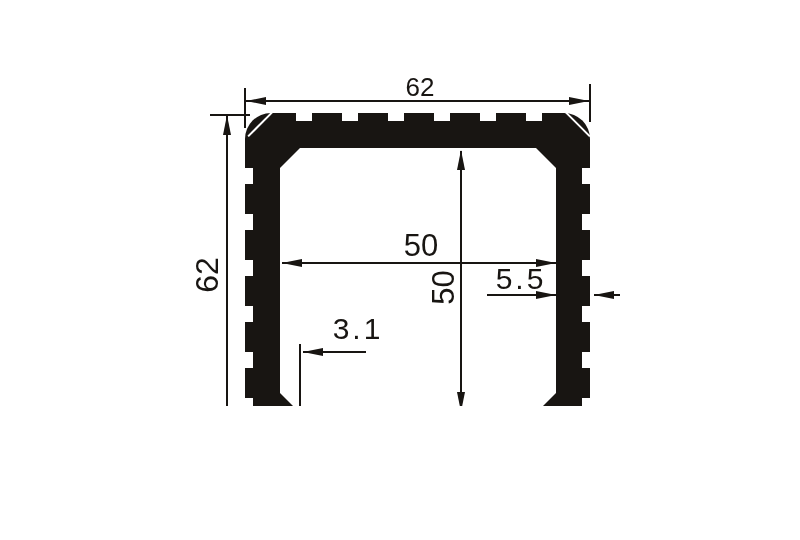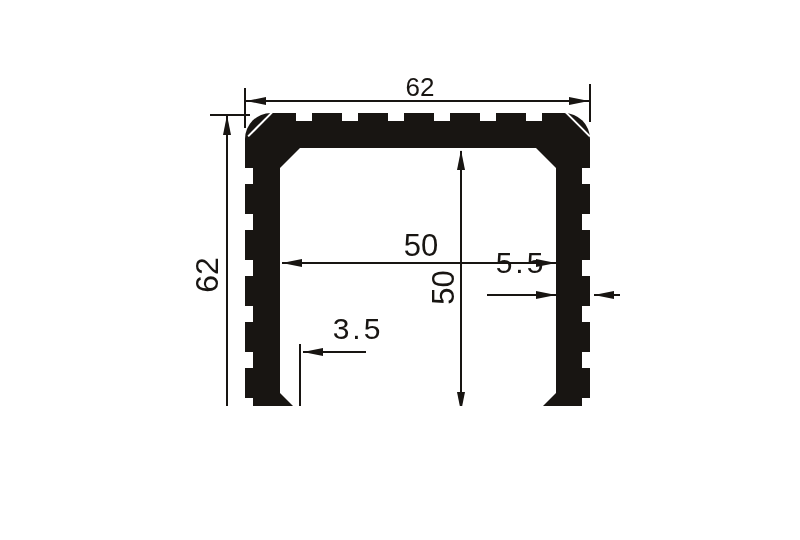--- a/index.html
+++ b/index.html
@@ -77,24 +77,24 @@
   <div class="abs dline" style="left:282px;top:262px;width:274px;height:2px;"></div>
   <div class="abs ar ar-l" style="left:282px;top:259px;"></div>
   <div class="abs ar ar-r" style="left:536px;top:259px;"></div>
   <div class="abs dim-label" style="left:390px;top:230px;width:62px;font-size:31px;">50</div>
 
   <div class="abs dline" style="left:460px;top:151px;width:2px;height:261px;"></div>
   <div class="abs ar ar-u" style="left:457px;top:150px;"></div>
   <div class="abs ar ar-d" style="left:457px;top:392px;"></div>
   <div class="abs dim-label rot" style="left:417px;top:272px;width:52px;font-size:31px;">50</div>
 
-  <div class="abs dim-label" style="left:486px;top:248px;width:70px;font-size:30px;letter-spacing:3px;">5.5</div>
+  <div class="abs dim-label" style="left:486px;top:264px;width:70px;font-size:30px;letter-spacing:3px;">5.5</div>
   <div class="abs dline" style="left:487px;top:294px;width:69px;height:2px;"></div>
   <div class="abs ar ar-r" style="left:536px;top:291px;"></div>
   <div class="abs dline" style="left:594px;top:294px;width:26px;height:2px;"></div>
   <div class="abs ar ar-l" style="left:594px;top:291px;"></div>
 
   <div class="abs dline" style="left:299px;top:344px;width:2px;height:66px;"></div>
   <div class="abs dline" style="left:303px;top:351px;width:63px;height:2px;"></div>
   <div class="abs ar ar-l" style="left:303px;top:348px;"></div>
-  <div class="abs dim-label" style="left:322px;top:314px;width:72px;font-size:30px;letter-spacing:3px;">3.5</div>
+  <div class="abs dim-label" style="left:322px;top:314px;width:72px;font-size:30px;letter-spacing:3px;">3.1</div>
 
 </div>
 
 </body></html>

